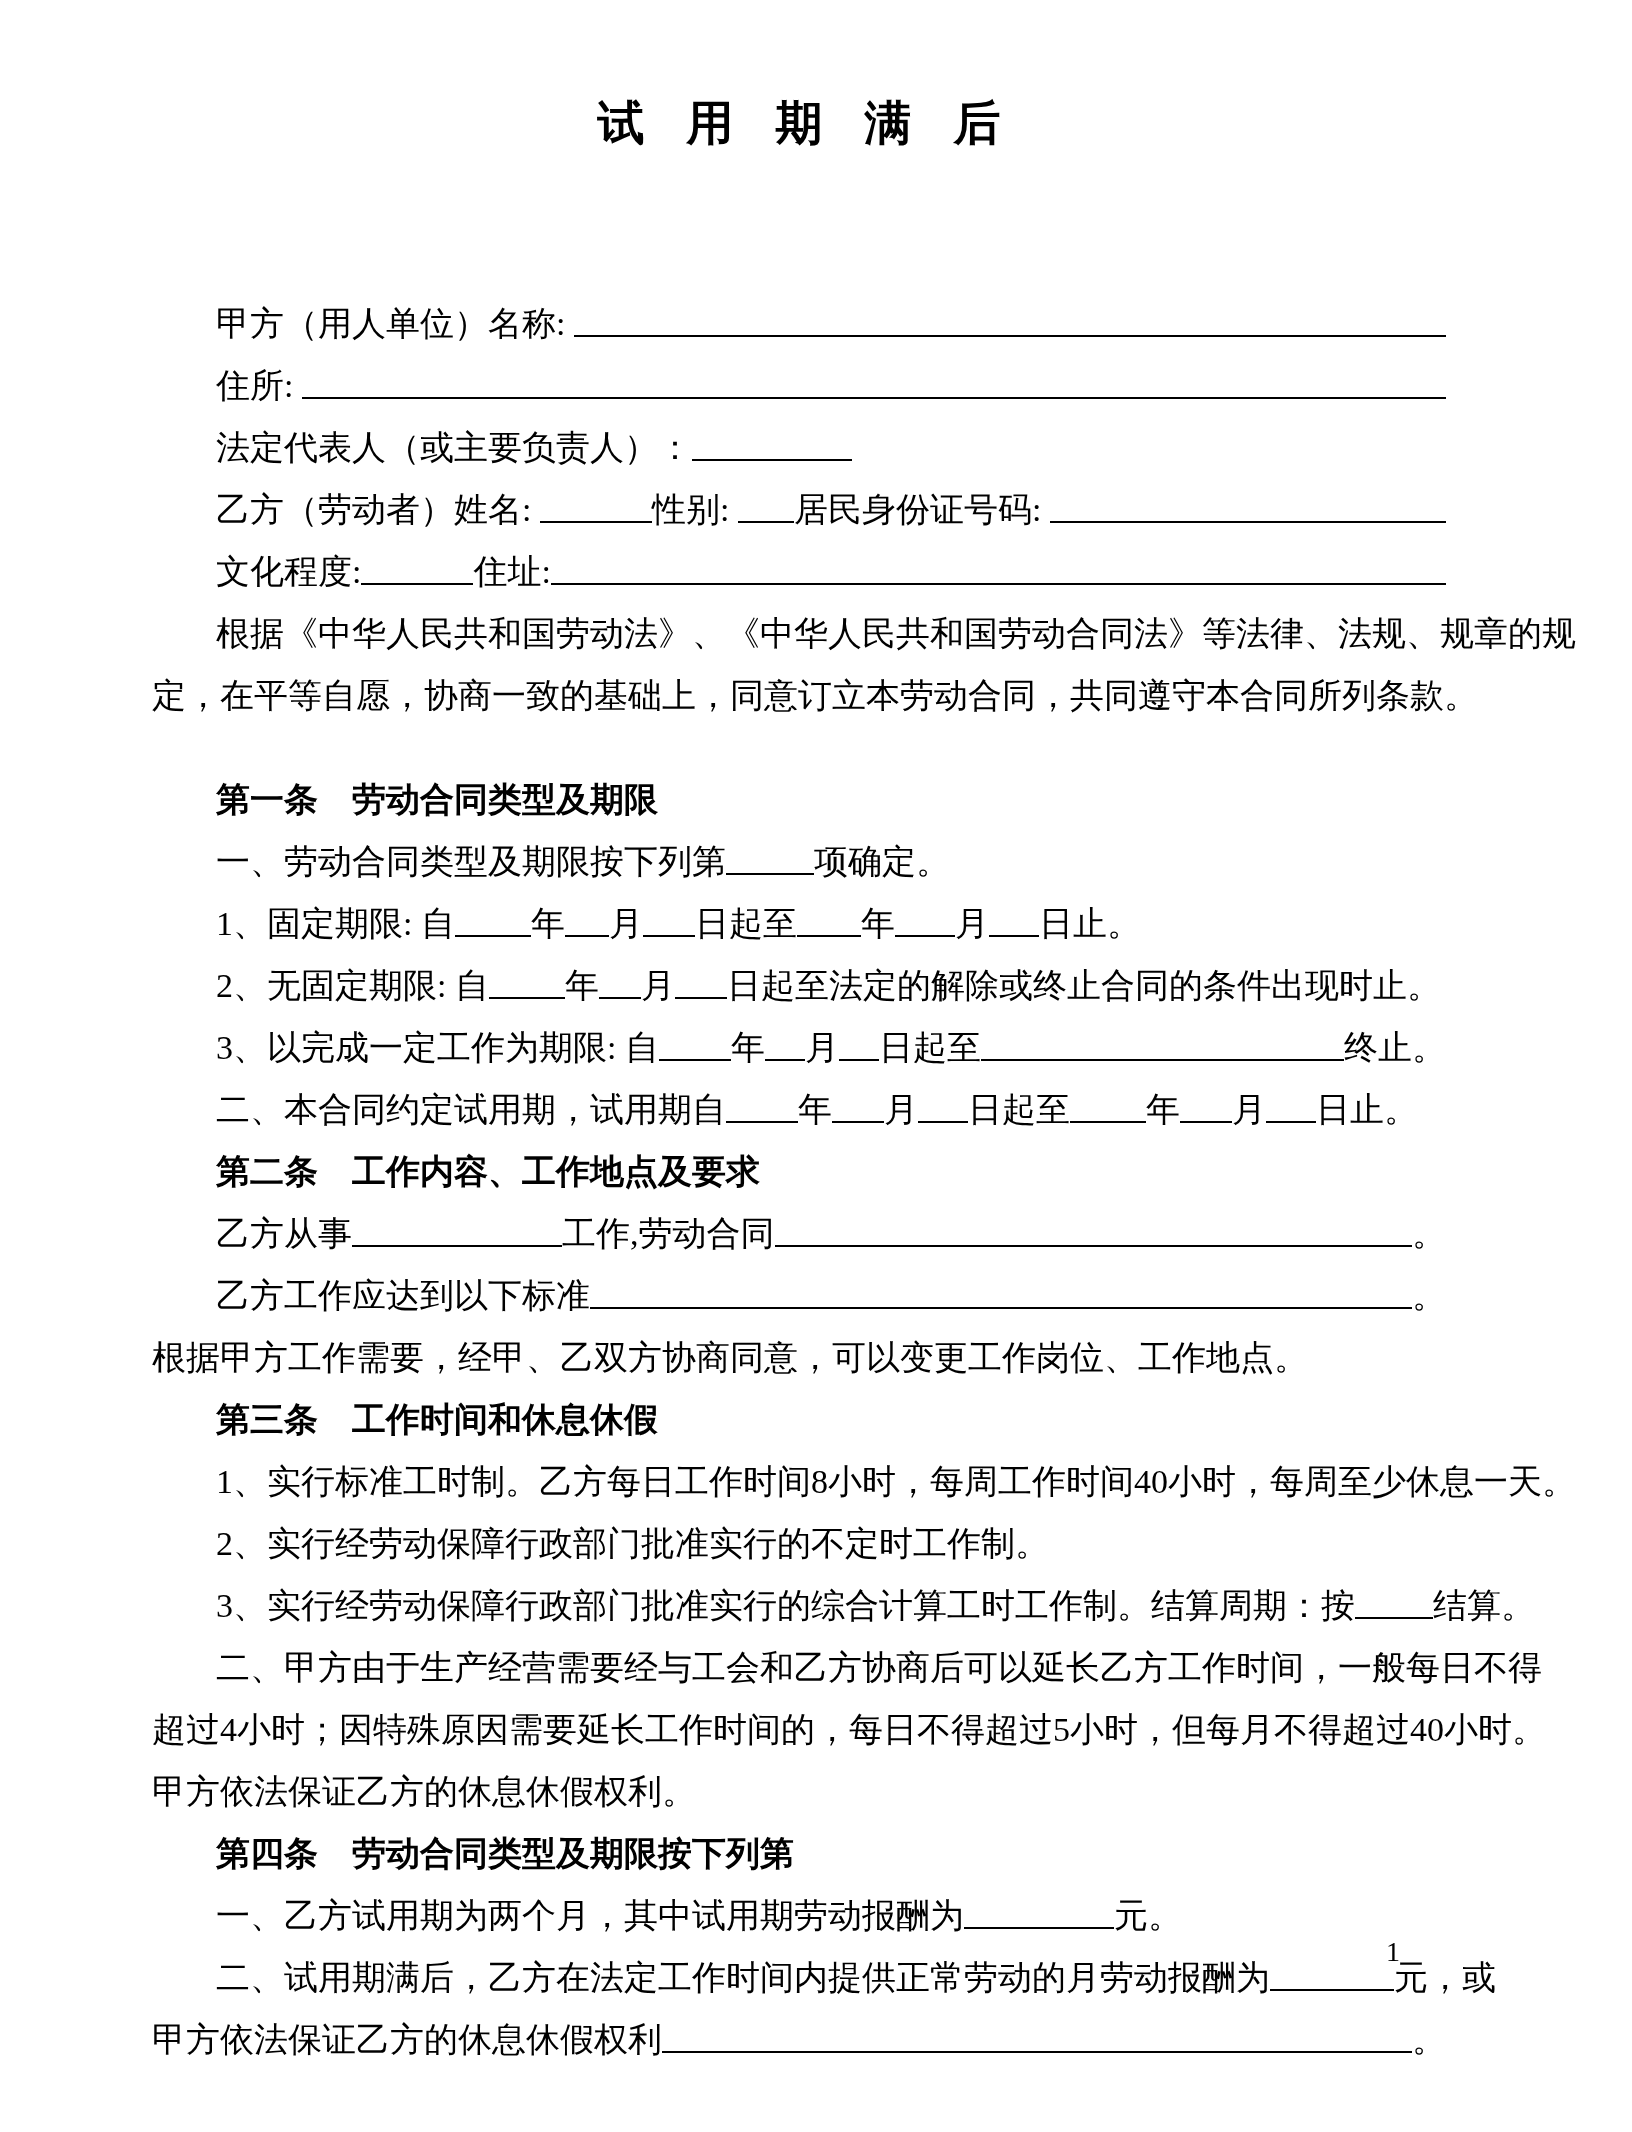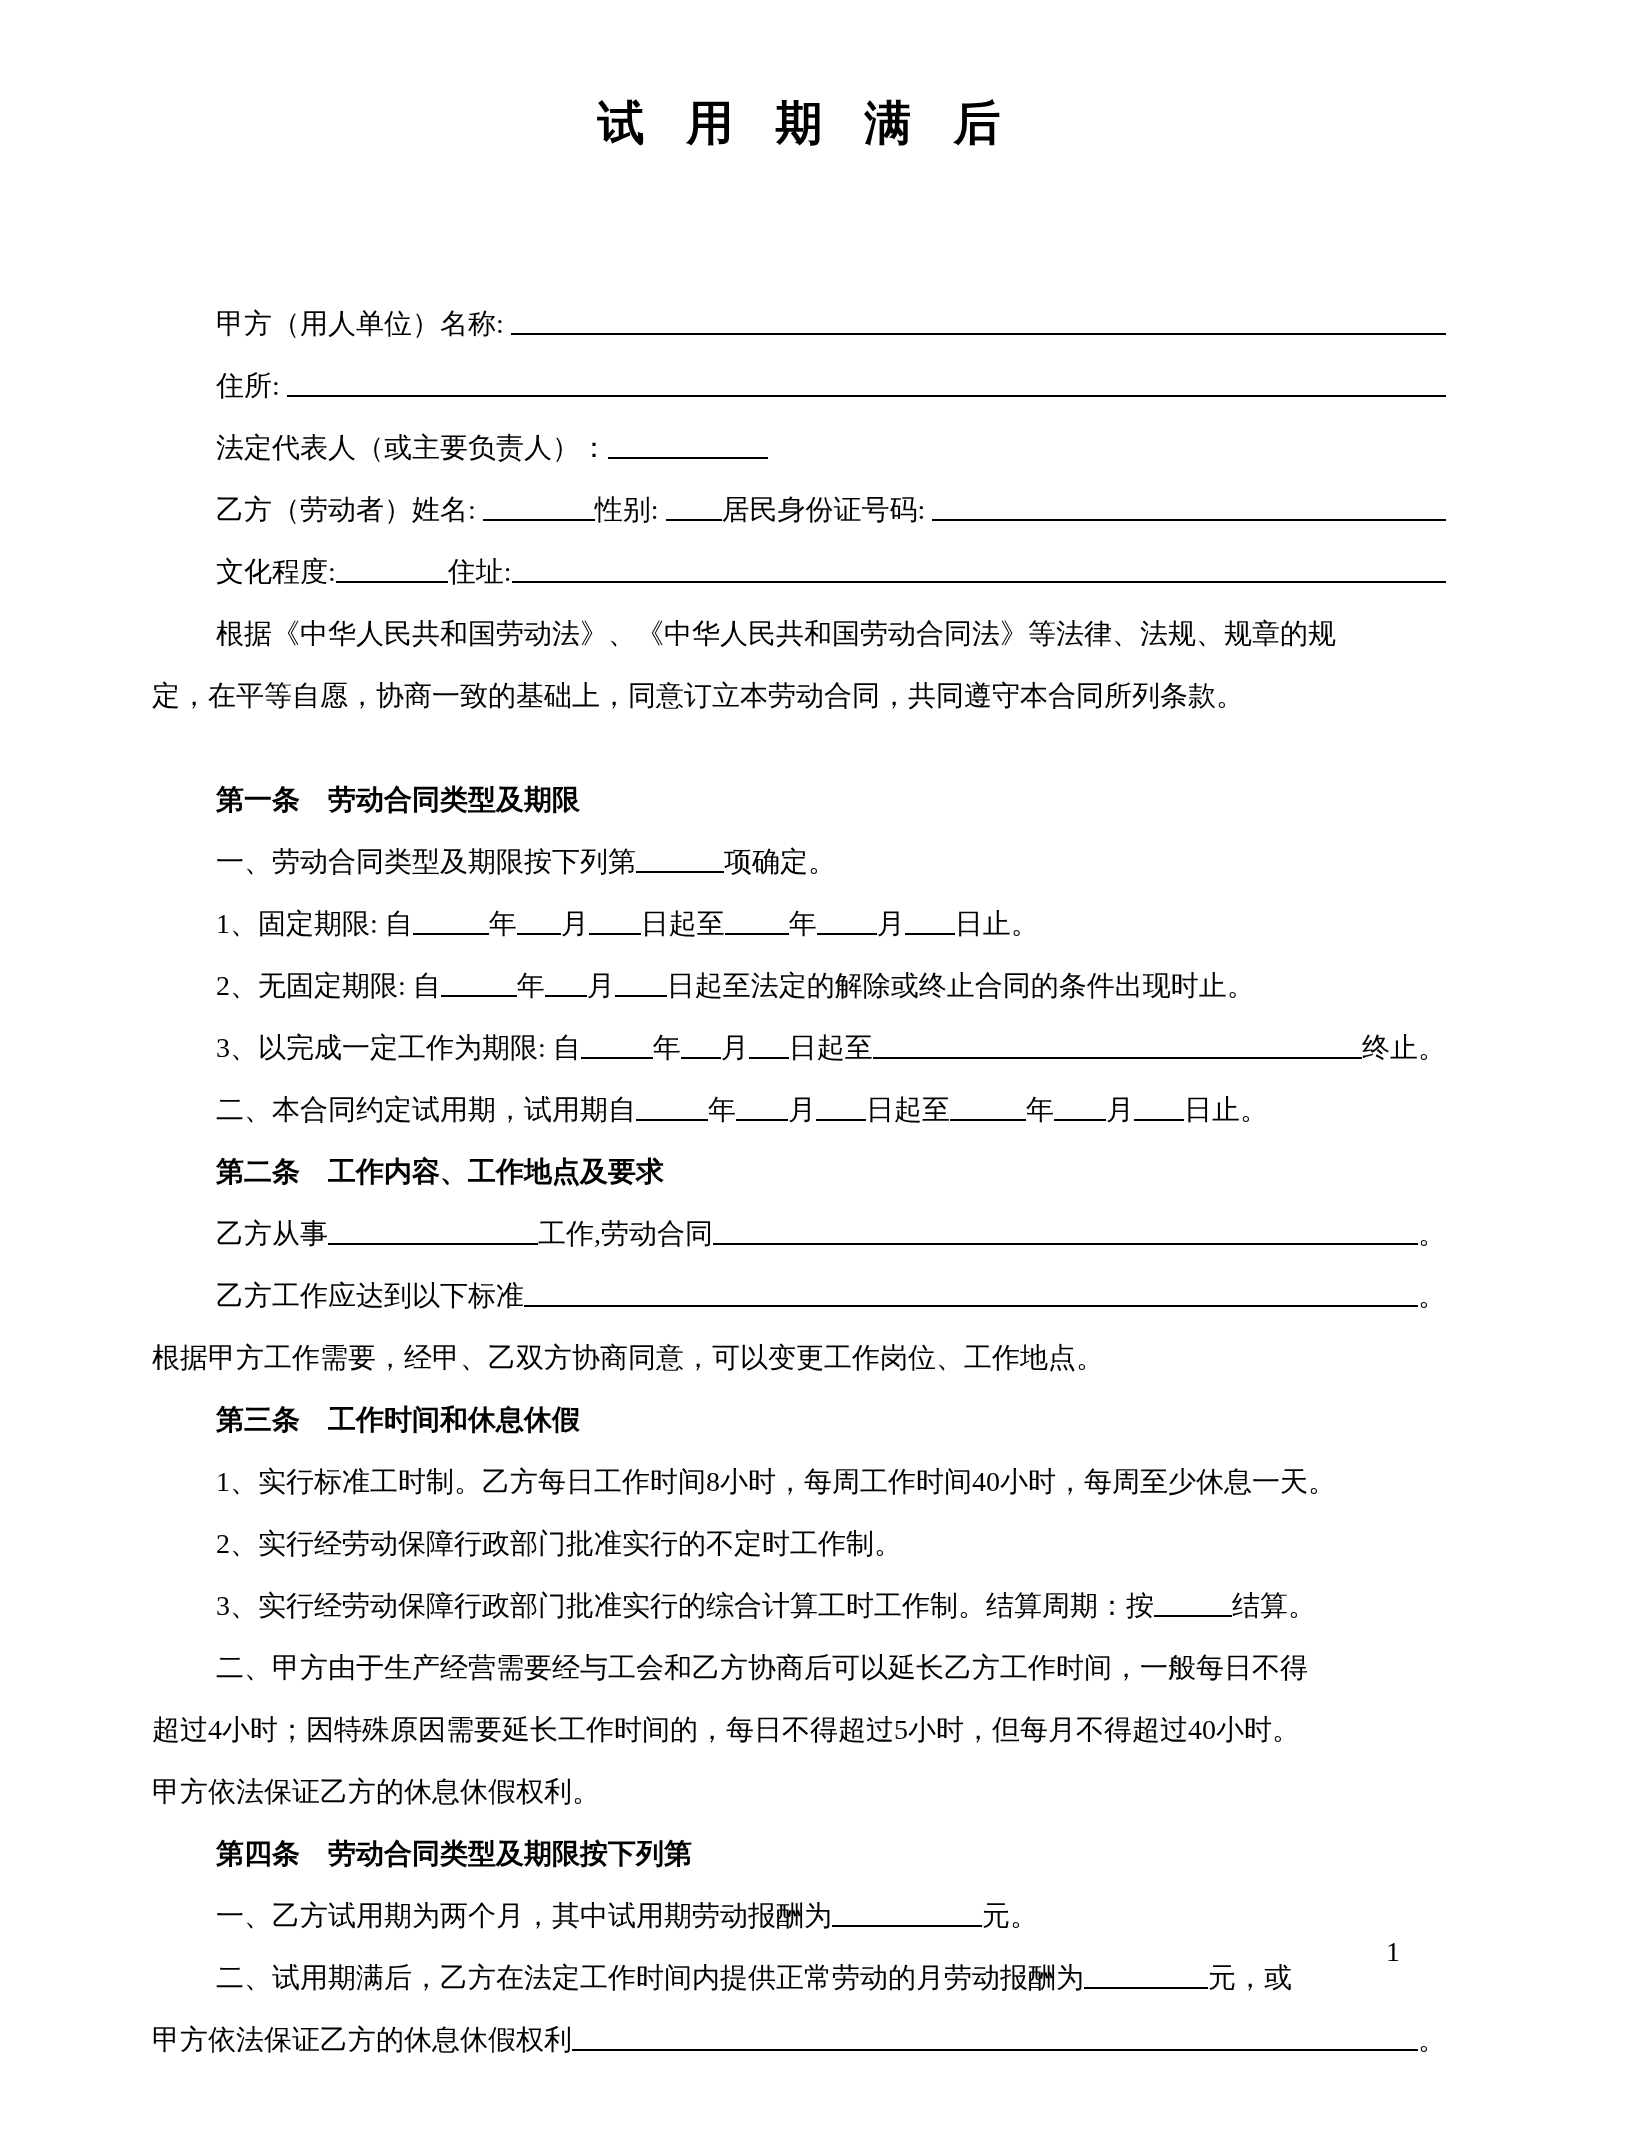--- a/index.html
+++ b/index.html
@@ -19,28 +19,28 @@
     font-weight:bold;
     letter-spacing:42px;
     padding-left:42px;
     margin:0 0 138px 0;
   }
   .doc-lines{width:100%;}
   .line{
     display:flex;
     align-items:baseline;
     height:62px;
-    font-size:28px;
+    font-size:34px;
     line-height:62px;
     white-space:pre;
   }
   .line.indent{padding-left:64px;}
   .line.bold{
     font-weight:bold;
-    font-family:Liberation Sans, sans-serif;
+    font-family:Liberation Serif, serif;
   }
   .line.gap{height:42px;}
   .blank{
     flex:0 0 auto;
     border-bottom:2px solid #000;
     transform:translateY(2px);
     min-height:1px;
   }
   .blank.fill{flex:1 1 40px;}
   .page-number{

